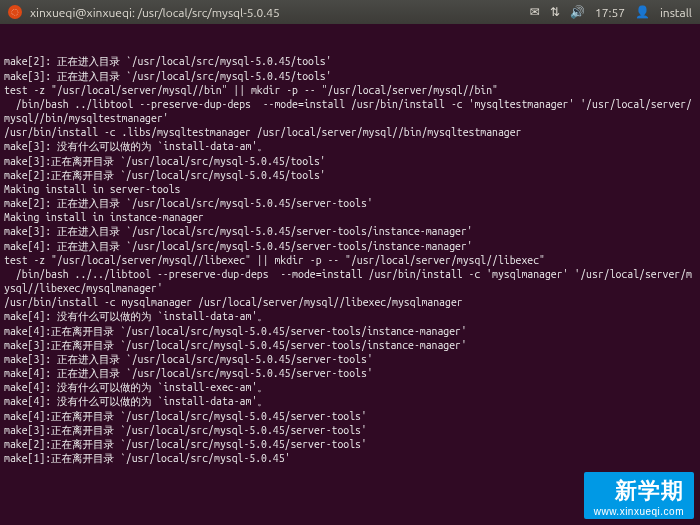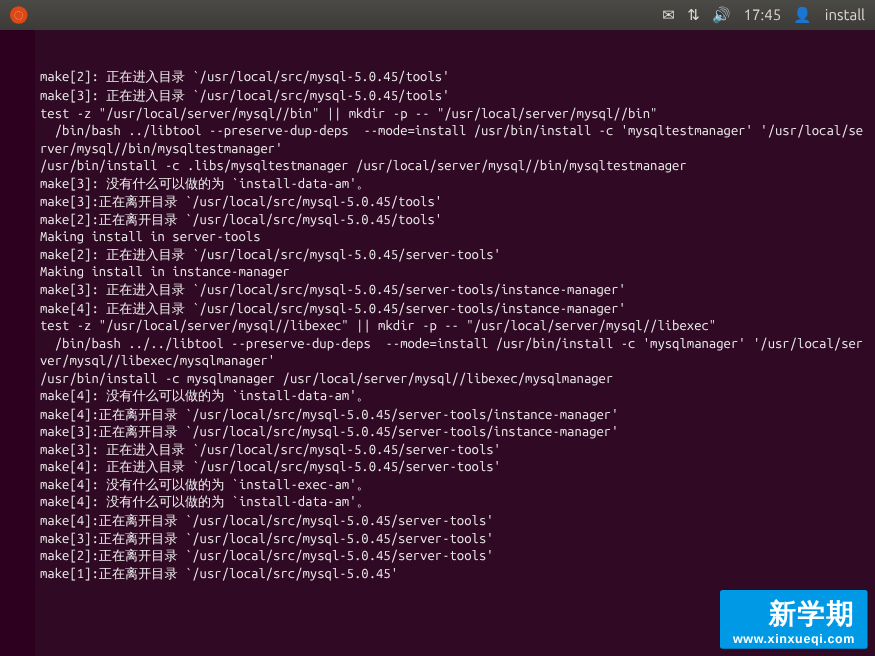--- a/index.html
+++ b/index.html
@@ -38,21 +38,20 @@
   .terminal {
     background: #300a24;
     color: #eee;
     padding: 2px 4px;
     line-height: 1.35;
     white-space: pre;
     font-size: 10.5px;
     letter-spacing: 0;
     height: calc(525px - 24px);
     overflow: hidden;
-    margin-left: 28px;
   }
   .term-line { white-space: pre-wrap; word-break: break-all; }
   .prompt-user { color: #8ae234; font-weight: bold; }
   .prompt-path { color: #729fcf; font-weight: bold; }
   .prompt-dollar { color: #eee; }
   .cursor {
     display: inline-block;
     width: 7px; height: 12px;
     background: #eee;
     vertical-align: text-bottom;
@@ -62,35 +61,38 @@
     right: 6px;
     bottom: 6px;
     background: #0099e5;
     color: #fff;
     padding: 4px 10px 2px 10px;
     font-family: sans-serif;
     text-align: right;
     border-radius: 2px;
   }
   .watermark .big { font-size: 22px; font-weight: bold; letter-spacing: 1px; }
-  .watermark .url { font-size: 10px; letter-spacing: 0.5px; font-weight: bold; }
+  .watermark .url { font-size: 10px; letter-spacing: 0.5px; }
   .tray-icon { display:inline-block; }
 </style>
 </head>
 <body>
 
 <div class="menubar">
   <div class="menubar-left">
     <span class="ubuntu-logo">◌</span>
+    <span>
+      <span>xinxueqi@xinxueqi</span><span>: </span><span>/usr/local/src/mysql-5.0.45</span>
+    </span>
   </div>
   <div class="menubar-right">
     <span class="tray-icon">✉</span>
     <span class="tray-icon">⇅</span>
     <span class="tray-icon">🔊</span>
-    <span>17:45</span>
+    <span>17:57</span>
     <span class="tray-icon">👤</span>
     <span>install</span>
   </div>
 </div>
 
 <div class="terminal">
   <div id="term-lines"><div class="term-line">make[2]: 正在进入目录 `/usr/local/src/mysql-5.0.45/tools'</div><div class="term-line">make[3]: 正在进入目录 `/usr/local/src/mysql-5.0.45/tools'</div><div class="term-line">test -z "/usr/local/server/mysql//bin" || mkdir -p -- "/usr/local/server/mysql//bin"</div><div class="term-line">  /bin/bash ../libtool --preserve-dup-deps  --mode=install /usr/bin/install -c 'mysqltestmanager' '/usr/local/server/mysql//bin/mysqltestmanager'</div><div class="term-line">/usr/bin/install -c .libs/mysqltestmanager /usr/local/server/mysql//bin/mysqltestmanager</div><div class="term-line">make[3]: 没有什么可以做的为 `install-data-am'。</div><div class="term-line">make[3]:正在离开目录 `/usr/local/src/mysql-5.0.45/tools'</div><div class="term-line">make[2]:正在离开目录 `/usr/local/src/mysql-5.0.45/tools'</div><div class="term-line">Making install in server-tools</div><div class="term-line">make[2]: 正在进入目录 `/usr/local/src/mysql-5.0.45/server-tools'</div><div class="term-line">Making install in instance-manager</div><div class="term-line">make[3]: 正在进入目录 `/usr/local/src/mysql-5.0.45/server-tools/instance-manager'</div><div class="term-line">make[4]: 正在进入目录 `/usr/local/src/mysql-5.0.45/server-tools/instance-manager'</div><div class="term-line">test -z "/usr/local/server/mysql//libexec" || mkdir -p -- "/usr/local/server/mysql//libexec"</div><div class="term-line">  /bin/bash ../../libtool --preserve-dup-deps  --mode=install /usr/bin/install -c 'mysqlmanager' '/usr/local/server/mysql//libexec/mysqlmanager'</div><div class="term-line">/usr/bin/install -c mysqlmanager /usr/local/server/mysql//libexec/mysqlmanager</div><div class="term-line">make[4]: 没有什么可以做的为 `install-data-am'。</div><div class="term-line">make[4]:正在离开目录 `/usr/local/src/mysql-5.0.45/server-tools/instance-manager'</div><div class="term-line">make[3]:正在离开目录 `/usr/local/src/mysql-5.0.45/server-tools/instance-manager'</div><div class="term-line">make[3]: 正在进入目录 `/usr/local/src/mysql-5.0.45/server-tools'</div><div class="term-line">make[4]: 正在进入目录 `/usr/local/src/mysql-5.0.45/server-tools'</div><div class="term-line">make[4]: 没有什么可以做的为 `install-exec-am'。</div><div class="term-line">make[4]: 没有什么可以做的为 `install-data-am'。</div><div class="term-line">make[4]:正在离开目录 `/usr/local/src/mysql-5.0.45/server-tools'</div><div class="term-line">make[3]:正在离开目录 `/usr/local/src/mysql-5.0.45/server-tools'</div><div class="term-line">make[2]:正在离开目录 `/usr/local/src/mysql-5.0.45/server-tools'</div><div class="term-line">make[1]:正在离开目录 `/usr/local/src/mysql-5.0.45'</div></div>
 </div>
 
 <div class="watermark">

